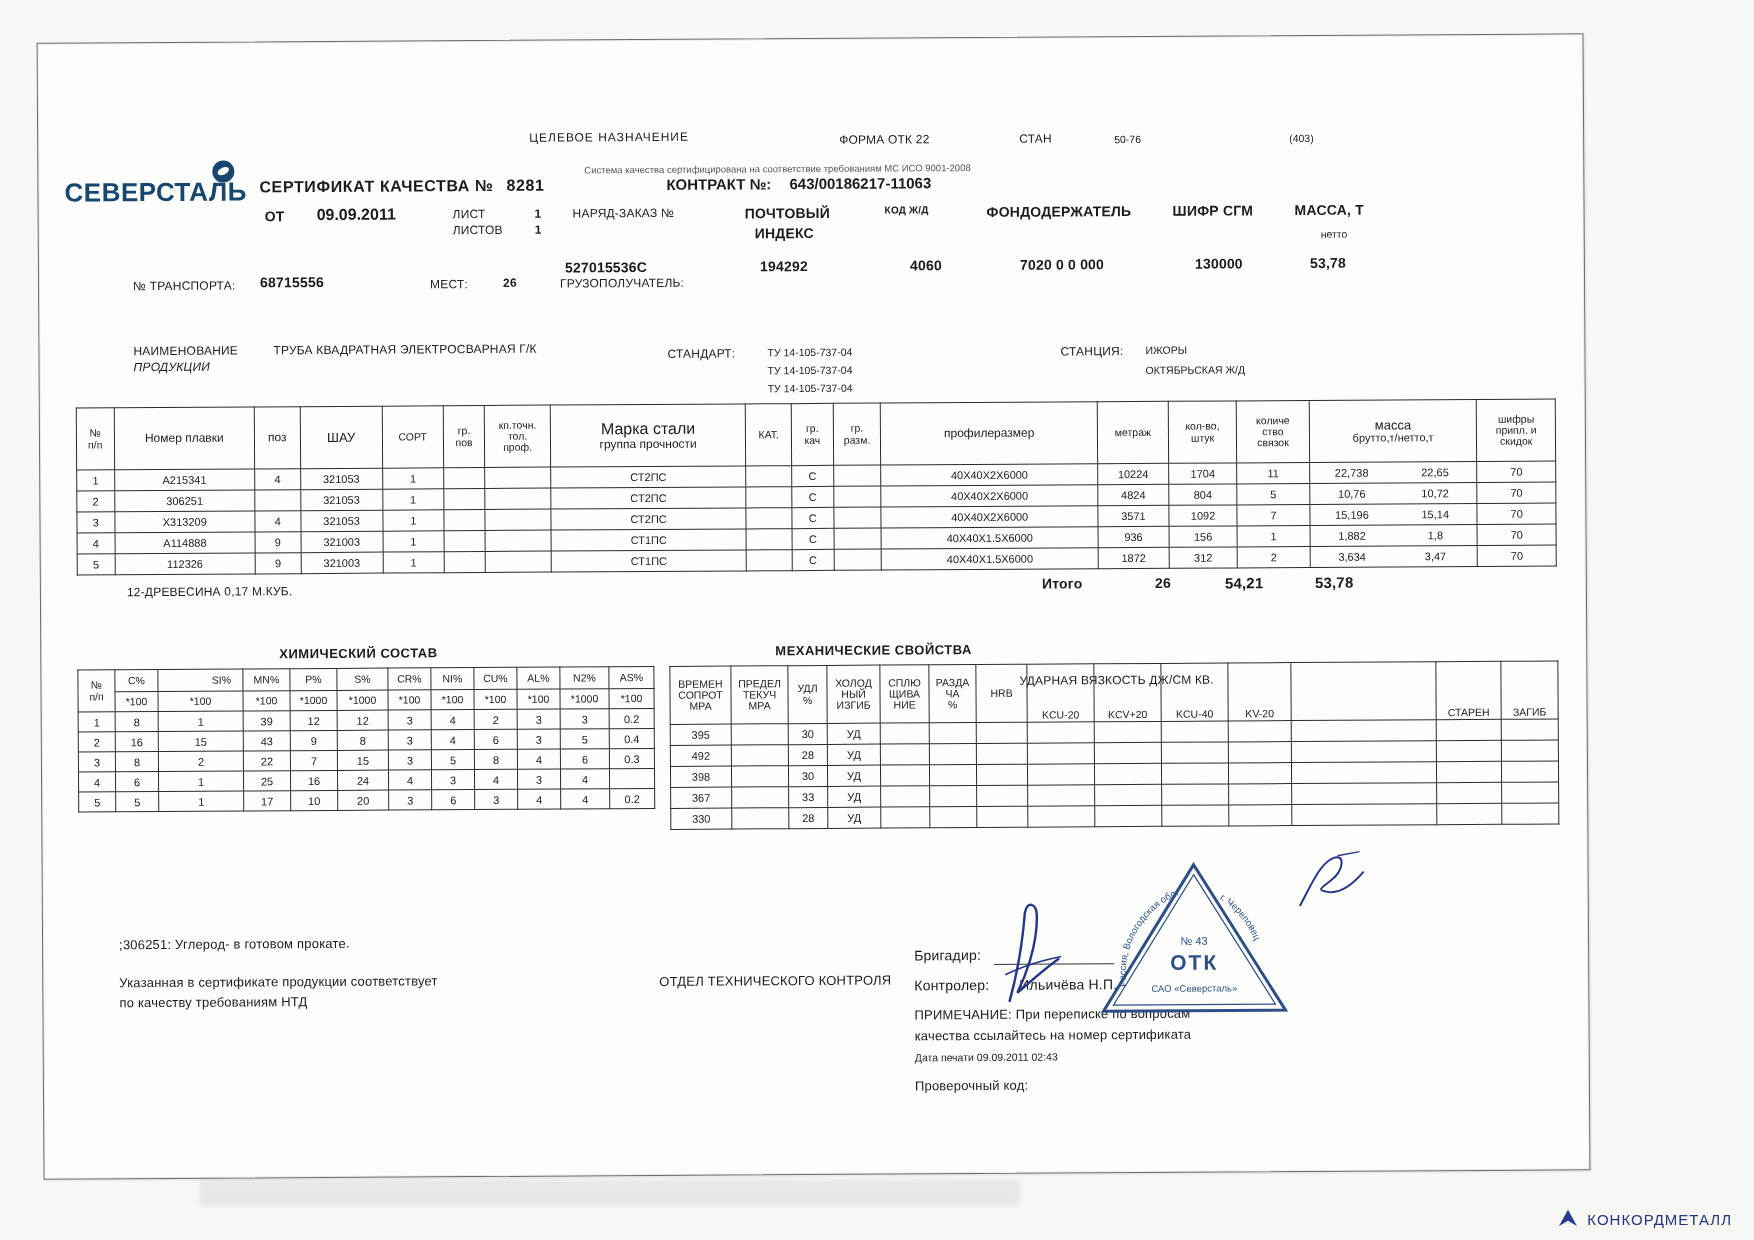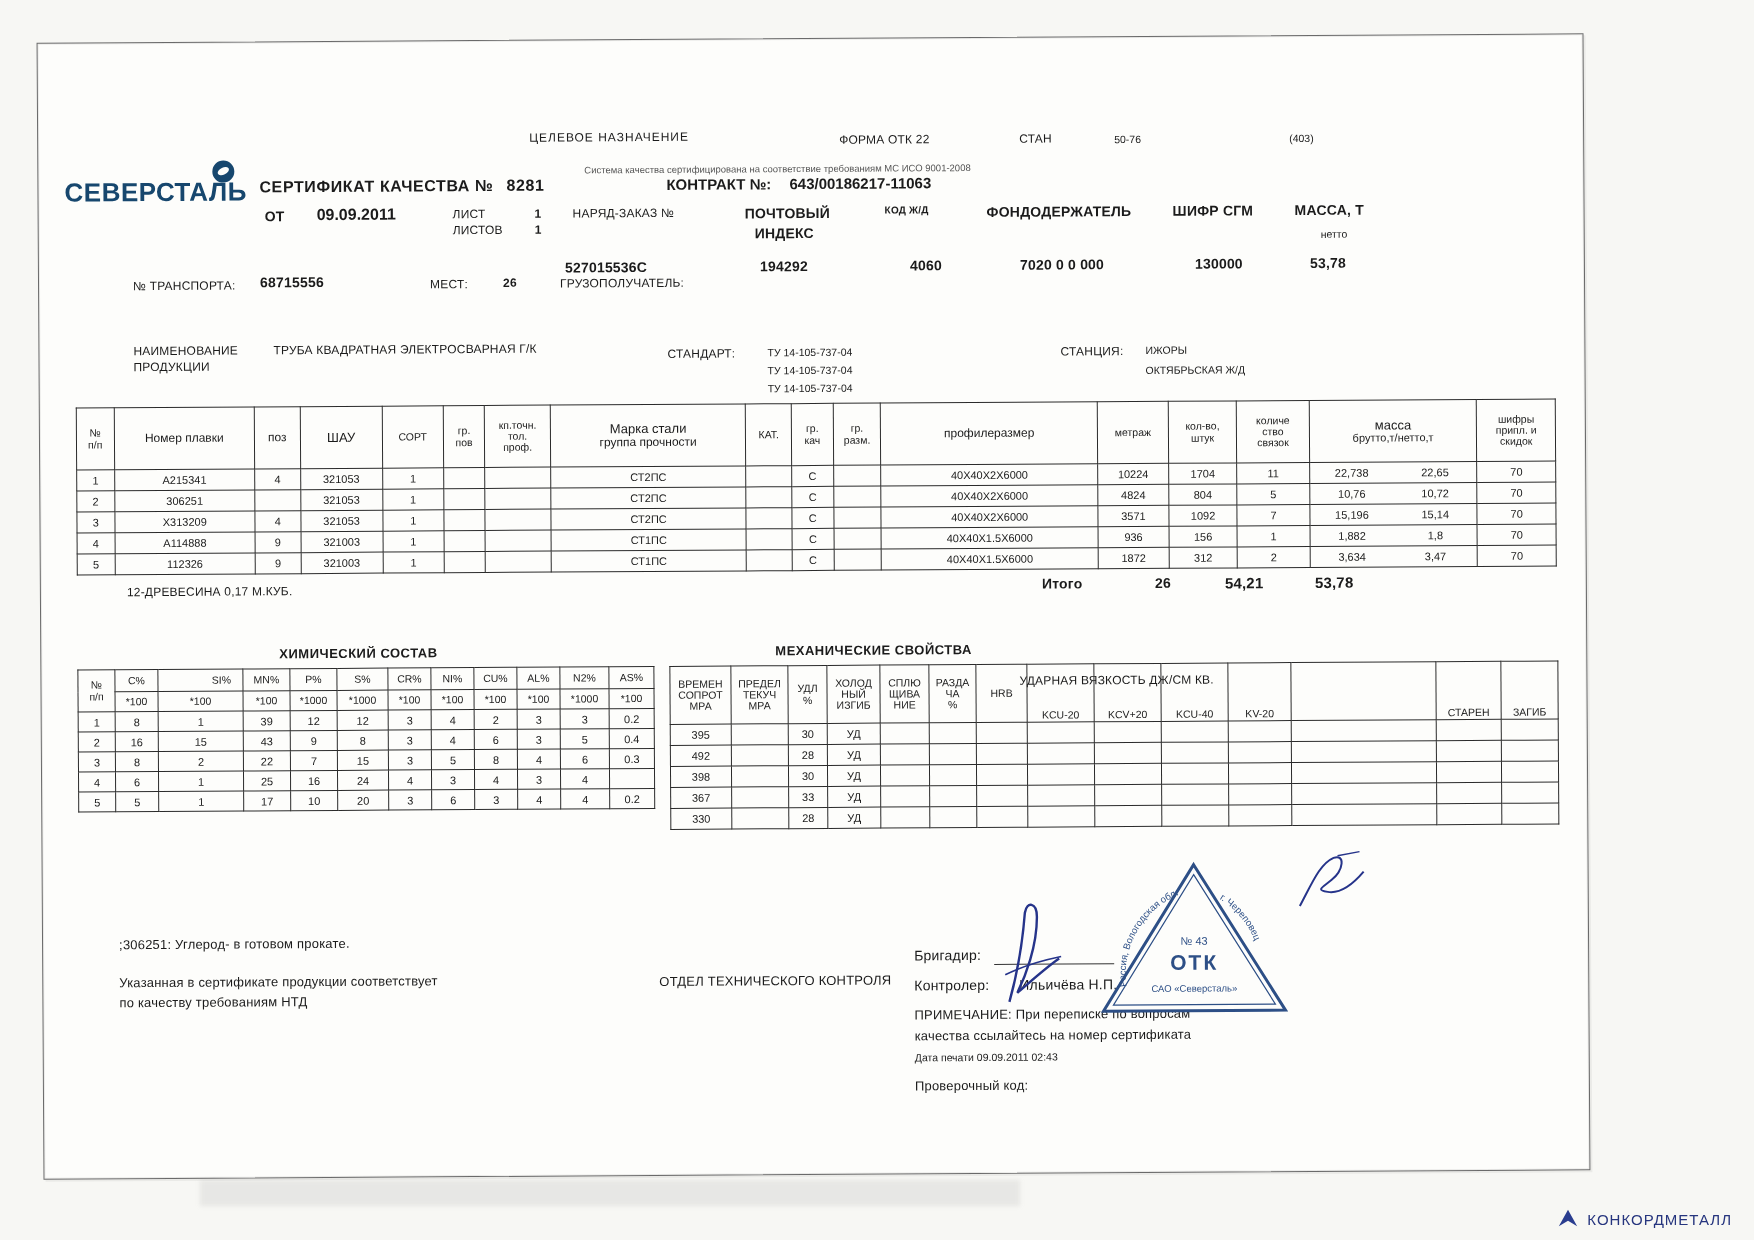--- a/index.html
+++ b/index.html
@@ -90,21 +90,21 @@
     <div class="abs small" style="left:1266px;top:178px;">нетто</div>
     <div class="abs t b" style="left:1255px;top:205px;font-size:14px;">53,78</div>
 
     <div class="abs t cap" style="left:78px;top:222px;">№ ТРАНСПОРТА:</div>
     <div class="abs t b" style="left:205px;top:218px;font-size:14px;">68715556</div>
     <div class="abs t cap" style="left:375px;top:222px;">МЕСТ:</div>
     <div class="abs t b" style="left:448px;top:221px;">26</div>
     <div class="abs t cap" style="left:505px;top:222px;">ГРУЗОПОЛУЧАТЕЛЬ:</div>
 
     <div class="abs t cap" style="left:78px;top:287px;">НАИМЕНОВАНИЕ</div>
-    <div class="abs t cap" style="left:78px;top:303px;">ПРОДУКЦИИ</div>
+    <div class="abs t cap" style="left:78px;top:303px;font-style:italic;">ПРОДУКЦИИ</div>
     <div class="abs t cap" style="left:218px;top:287px;">ТРУБА КВАДРАТНАЯ ЭЛЕКТРОСВАРНАЯ Г/К</div>
     <div class="abs t cap" style="left:612px;top:293px;">СТАНДАРТ:</div>
     <div class="abs small" style="left:712px;top:293px;">ТУ 14-105-737-04</div>
     <div class="abs small" style="left:712px;top:311px;">ТУ 14-105-737-04</div>
     <div class="abs small" style="left:712px;top:329px;">ТУ 14-105-737-04</div>
     <div class="abs t cap" style="left:1005px;top:293px;">СТАНЦИЯ:</div>
     <div class="abs small" style="left:1090px;top:293px;">ИЖОРЫ</div>
     <div class="abs small" style="left:1090px;top:313px;">ОКТЯБРЬСКАЯ Ж/Д</div>
 
     <div class="abs" style="left:20px;top:350px;">
@@ -116,21 +116,21 @@
             <th style="width:142px;font-size:12px;">Номер плавки</th>
             <th style="width:42px;font-size:12px;">поз</th>
             <th style="width:80px;font-size:13px;text-align:center;">ШАУ</th>
             <th style="width:58px;">СОРТ</th>
             <th style="width:38px;"><span style="white-space:pre-line;">гр.
 пов</span></th>
             <th style="width:62px;"><span style="white-space:pre-line;">кп.точн.
 тол.
 проф.</span></th>
             <th style="width:200px;">
-              <div style="font-size:13px;">Марка стали</div>
+              <div style="font-size:16px;">Марка стали</div>
               <div style="font-size:12px;">группа прочности</div>
             </th>
             <th style="width:42px;text-align:center;">КАТ.</th>
             <th style="width:38px;"><span style="white-space:pre-line;">гр.
 кач</span></th>
             <th style="width:44px;"><span style="white-space:pre-line;">гр.
 разм.</span></th>
             <th style="width:220px;font-size:12px;">профилеразмер</th>
             <th style="width:68px;margin-left:44px;">метраж</th>
             <th style="width:66px;">

